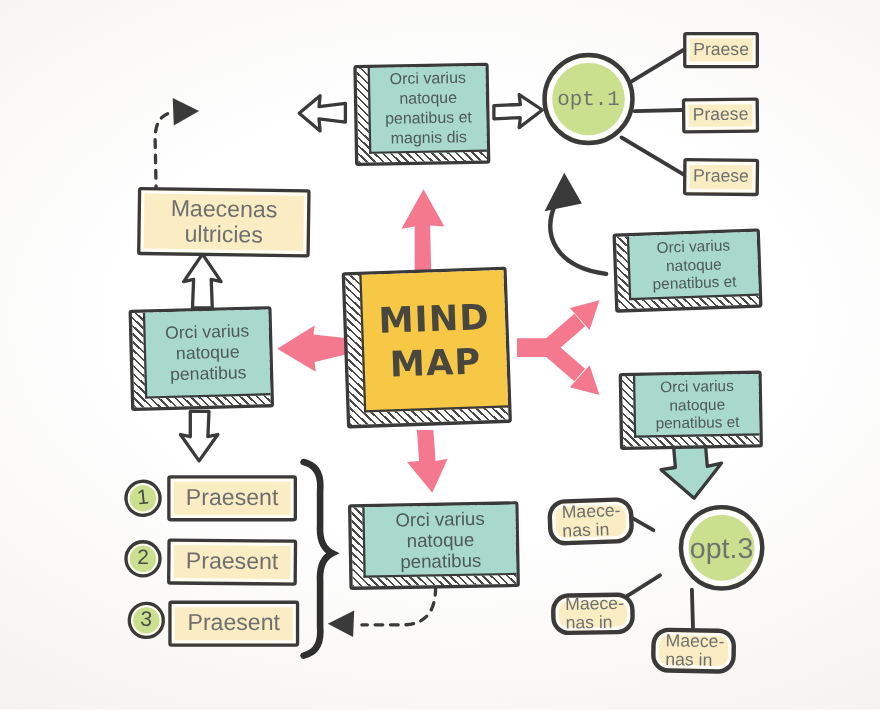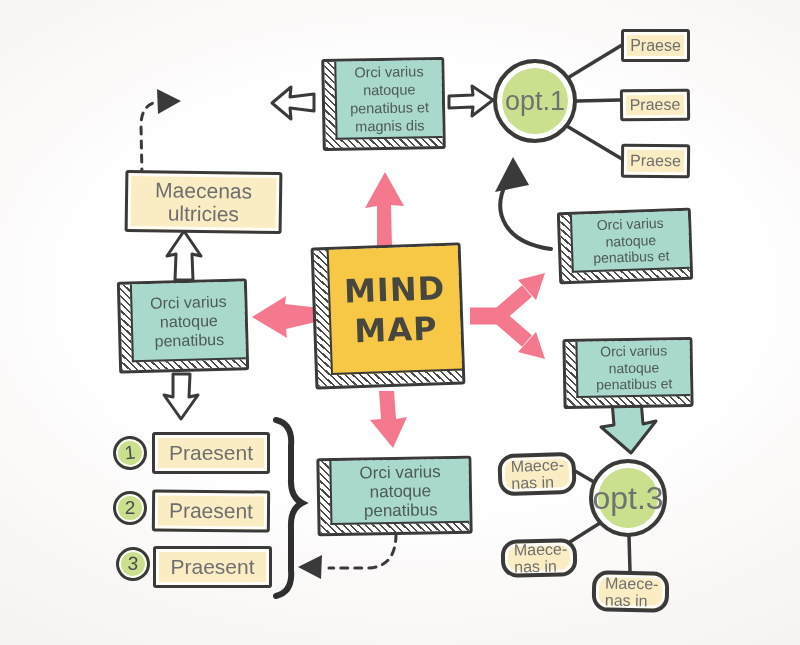--- a/index.html
+++ b/index.html
@@ -120,21 +120,21 @@
       <div class="mindline">MIND</div>
       <div class="mindline">MAP</div>
     </div>
   </div>
 
   <div class="node b3d teal" style="left:322px;top:58px;width:123px;height:92px;transform:rotate(-1deg);">
     <div class="fill" style="font-size:14.5px;line-height:18px;padding:2px 4px;">Orci varius natoque penatibus et magnis dis</div>
   </div>
 
 
-  <div class="node circle" style="left:493px;top:59px;width:84px;height:84px;font-size:27px;">
+  <div class="node circle" style="left:493px;top:48px;width:84px;height:84px;font-size:19px;font-family:Liberation Mono, monospace;">
     <span>opt.1</span>
   </div>
 
   <div class="node flat" style="left:621px;top:29px;width:69px;height:33px;font-size:16px;">
     <span>Praese</span>
   </div>
   <div class="node flat" style="left:620px;top:89px;width:70px;height:32px;font-size:16px;transform:rotate(-0.6deg);">
     <span>Praese</span>
   </div>
   <div class="node flat" style="left:621px;top:144px;width:69px;height:34px;font-size:16px;transform:rotate(0.6deg);">
@@ -173,21 +173,21 @@
   </div>
 
   <div class="node b3d teal" style="left:317px;top:457px;width:155px;height:78px;transform:rotate(-1deg);">
     <div class="fill" style="font-size:17px;line-height:19px;padding:2px 6px;">Orci varius natoque penatibus</div>
   </div>
 
   <div class="node b3d teal" style="left:563px;top:338px;width:130px;height:70px;transform:rotate(-1deg);">
     <div class="fill" style="font-size:14px;line-height:16.5px;padding:2px 4px;">Orci varius natoque penatibus et</div>
   </div>
 
-  <div class="node circle" style="left:589px;top:459px;width:78px;height:78px;font-size:32px;text-align:right;">
+  <div class="node circle" style="left:617px;top:459px;width:78px;height:78px;font-size:26px;text-align:right;">
     <span>opt.3</span>
   </div>
 
   <div class="node round" style="left:498px;top:453px;width:78px;height:42px;transform:rotate(-2deg);">
     <span>Maece-</span>
     <span>nas in</span>
   </div>
   <div class="node round" style="left:501px;top:539px;width:76px;height:38px;transform:rotate(-1deg);">
     <span>Maece-</span>
     <span>nas in</span>

